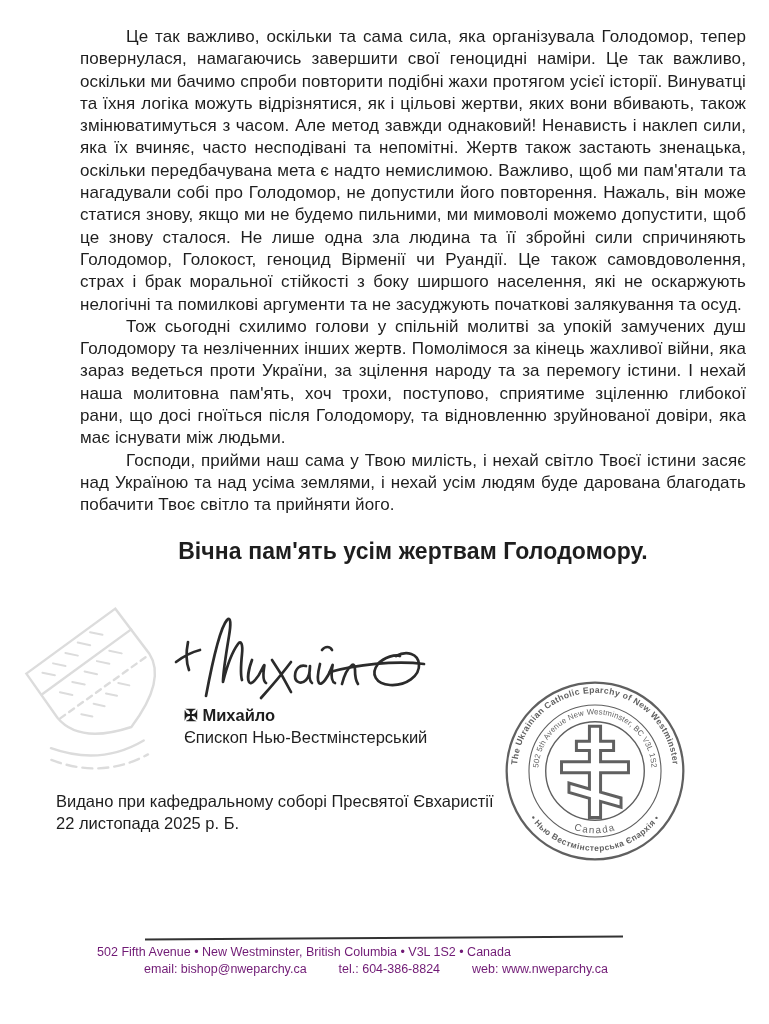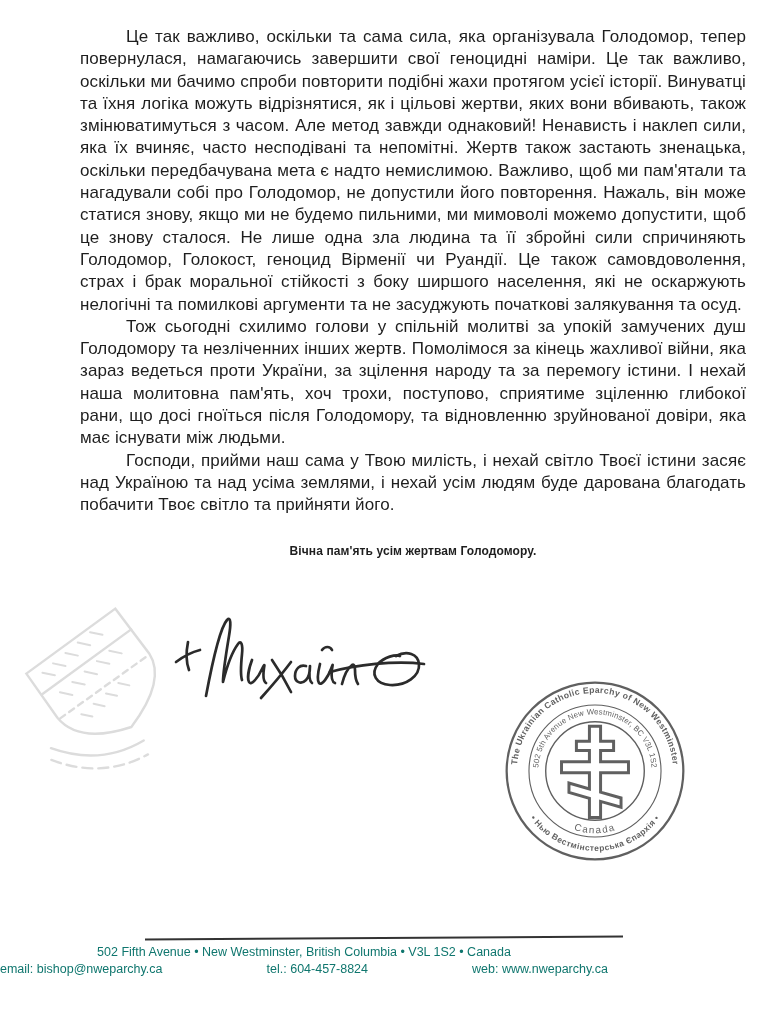--- a/index.html
+++ b/index.html
@@ -7,42 +7,42 @@
     position:relative; width:769px; height:1024px; background:#ffffff;
     font-family:"Liberation Sans", sans-serif; color:#1e1e1e; overflow:hidden;
   }
   .body-text {
     position:absolute; left:56px; top:26px; width:666px;
     font-size:17px; line-height:22.3px; text-align:justify; letter-spacing:0.1px;margin-left:24px;
   }
   .body-text p { margin:0; text-indent:46px; }
   .memorial {
     margin-top:23px !important; text-align:center; text-indent:0 !important;
-    font-weight:700; font-size:12px;
+    font-weight:700; font-size:23px;
   }
   .stamp-left { position:absolute; left:8px; top:592px; width:190px; height:190px; }
   .signature-svg { position:absolute; left:160px; top:608px; width:270px; height:100px; }
   .sig-block { position:absolute; left:184px; top:704px; font-size:16.5px; line-height:22px; }
   .sig-name { font-weight:700; }
   .issued { position:absolute; left:56px; top:790px; font-size:16.5px; line-height:22px; }
   .seal { position:absolute; left:502px; top:678px; width:186px; height:186px; }
   .seal text { font-family:"Liberation Sans", sans-serif; }
   .seal-outer-top  { font-weight:700; font-size:9.3px; fill:#4f4f4f; letter-spacing:0.4px; }
   .seal-outer-bottom { font-weight:700; font-size:9px; fill:#4f4f4f; letter-spacing:0.5px; }
   .seal-mid-top { font-weight:400; font-size:8.4px; fill:#4f4f4f; letter-spacing:0.2px; }
   .seal-canada { font-weight:400; font-size:10.5px; fill:#4f4f4f; letter-spacing:1.6px; }
   .footer-rule {
     position:absolute; left:145px; top:937px; width:478px; height:0;
     border-top:2px solid #333333; transform:rotate(-0.35deg);
   }
   .footer {
     position:absolute; left:0; top:944px; width:608px; text-align:center;
-    font-size:12.5px; line-height:17px; color:#0f766e;
+    font-size:12.5px; line-height:17px; color:#701a75;
   }
-  .footer-contacts { display:flex; justify-content:space-between; gap:42px; }
+  .footer-contacts { display:flex; justify-content:flex-end; gap:32px; }
 </style>
 </head>
 <body>
 
 <div class="page">
 
   <div class="body-text">
     <p>Це так важливо, оскільки та сама сила, яка організувала Голодомор, тепер повернулася, намагаючись завершити свої геноцидні наміри. Це так важливо, оскільки ми бачимо спроби повторити подібні жахи протягом усієї історії. Винуватці та їхня логіка можуть відрізнятися, як і цільові жертви, яких вони вбивають, також змінюватимуться з часом. Але метод завжди однаковий! Ненависть і наклеп сили, яка їх вчиняє, часто несподівані та непомітні. Жертв також застають зненацька, оскільки передбачувана мета є надто немислимою. Важливо, щоб ми пам'ятали та нагадували собі про Голодомор, не допустили його повторення. Нажаль, він може статися знову, якщо ми не будемо пильними, ми мимоволі можемо допустити, щоб це знову сталося. Не лише одна зла людина та її збройні сили спричиняють Голодомор, Голокост, геноцид Вірменії чи Руандії. Це також самовдоволення, страх і брак моральної стійкості з боку ширшого населення, які не оскаржують нелогічні та помилкові аргументи та не засуджують початкові залякування та осуд.</p>
     <p>Тож сьогодні схилимо голови у спільній молитві за упокій замучених душ Голодомору та незліченних інших жертв. Помолімося за кінець жахливої війни, яка зараз ведеться проти України, за зцілення народу та за перемогу істини. І нехай наша молитовна пам'ять, хоч трохи, поступово, сприятиме зціленню глибокої рани, що досі гноїться після Голодомору, та відновленню зруйнованої довіри, яка має існувати між людьми.</p>
     <p>Господи, прийми наш сама у Твою милість, і нехай світло Твоєї істини засяє над Україною та над усіма землями, і нехай усім людям буде дарована благодать побачити Твоє світло та прийняти його.</p>
@@ -69,22 +69,28 @@
       <path d="M 92 52 C 89 60 87 70 89 74 C 91 78 98 70 102 61 C 104 57 105 55 104 60 C 103 67 103 73 106 75"></path>
       <path d="M 112 52 C 119 62 126 74 131 84 M 131 54 C 122 66 110 80 101 90"></path>
       <path d="M 146 58 C 140 56 135 61 135 68 C 135 74 141 77 146 72 C 149 69 150 62 150 58 C 149 66 149 73 152 75"></path>
       <path d="M 160 56 C 158 64 157 72 159 75 C 162 78 168 69 171 61 C 173 56 173 55 172 61 C 171 69 172 74 175 75 M 162 42 C 165 38 170 38 172 42"></path>
       <path d="M 182 76 C 184 68 188 60 192 57 C 194 56 195 58 195 62 C 195 67 196 73 198 76"></path>
       <path d="M 236 48 C 247 42 258 46 259 56 C 260 68 246 78 230 77 C 216 76 210 66 218 56 C 224 49 236 46 240 48"></path>
       <path d="M 170 64 C 195 57 235 52 264 56"></path>
     </g>
   </svg>
 
+  <div class="sig-block">
+    <div class="sig-name">✠ Михайло</div>
+    <div class="sig-title">Єпископ Нью-Вестмінстерський</div>
+  </div>
 
   <div class="issued">
+    <div>Видано при кафедральному соборі Пресвятої Євхаристії</div>
+    <div>22 листопада 2025 р. Б.</div>
   </div>
 
   <svg class="seal" viewBox="0 0 200 200">
     <defs>
       <path id="sealArcOuterTop" d="M 17.28 114.58 A 84 84 0 1 1 182.72 114.58"></path>
       <path id="sealArcOuterBottom" d="M 22.06 136.34 A 86 86 0 0 0 177.94 136.34"></path>
       <path id="sealArcMidTop" d="M 42.68 120.86 A 61 61 0 1 1 157.32 120.86"></path>
       <path id="sealArcCanada" d="M 71.70 160.70 A 67 67 0 0 0 128.30 160.70"></path>
     </defs>
     <g opacity="0.9">
@@ -97,18 +103,18 @@
       <text class="seal-mid-top"><textPath href="#sealArcMidTop" startOffset="50%" text-anchor="middle">502 5th Avenue New Westminster, BC V3L 1S2</textPath></text>
       <text class="seal-canada"><textPath href="#sealArcCanada" startOffset="50%" text-anchor="middle">Canada</textPath></text>
     </g>
   </svg>
 
   <div class="footer-rule"></div>
   <div class="footer">
     <div>502 Fifth Avenue • New Westminster, British Columbia • V3L 1S2 • Canada</div>
     <div class="footer-contacts">
       <span>email: bishop@nweparchy.ca</span>
-      <span>tel.: 604-457-8824</span>
+      <span>tel.: 604-386-8824</span>
       <span>web: www.nweparchy.ca</span>
     </div>
   </div>
 
 </div>
 
 </body></html>

